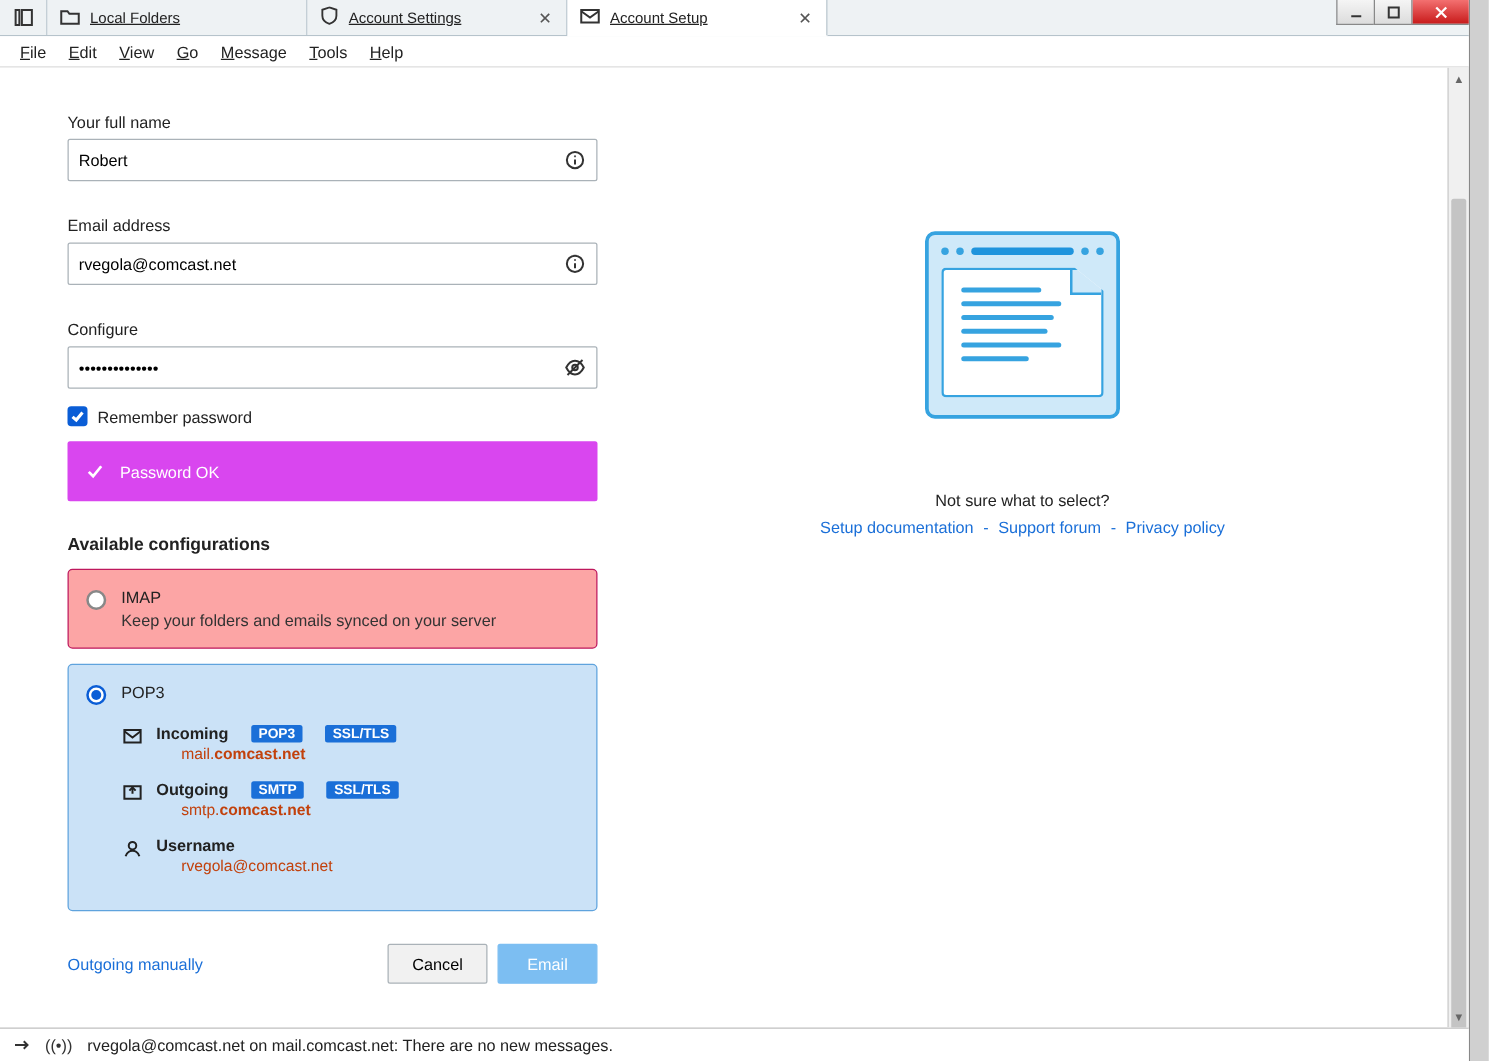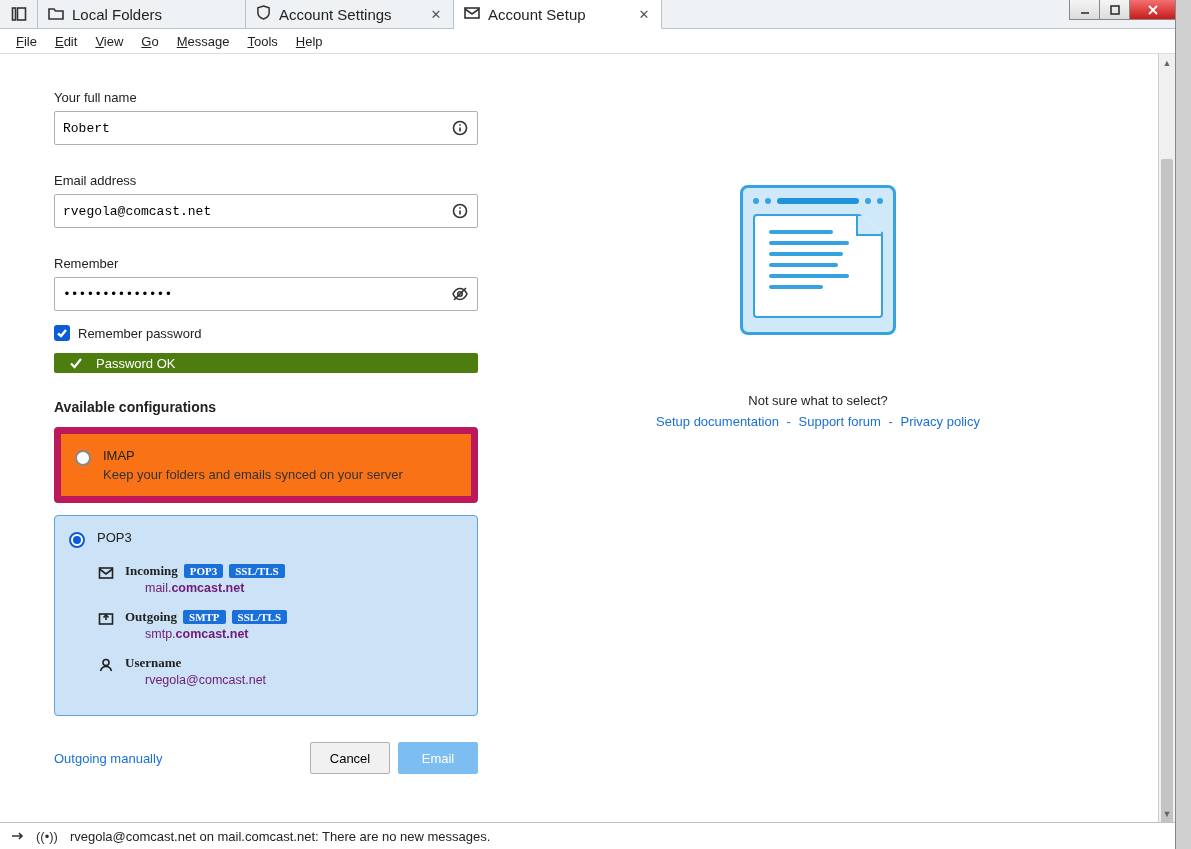--- a/index.html
+++ b/index.html
@@ -59,21 +59,21 @@
   .tab {
     display: flex; align-items: center;
     border-right: 1px solid #b6c3cb;
     min-width: 208px;
     padding: 0 10px;
     gap: 8px;
     position: relative;
     background:#eef2f4;
   }
   .tab.active { background:#fff; border-bottom:1px solid #fff; margin-bottom:-1px;}
-  .tab .tlabel { flex:1; font-size:15px; }
+  .tab .tlabel { flex:1; font-size:12px;text-decoration:underline; }
   .tab .tclose { width:14px; text-align:center; color:#555; cursor:pointer; font-size:13px;}
 
   
   .menubar {
     height: 25px;
     display:flex;
     align-items: center;
     padding: 0 8px;
     gap: 2px;
     border-bottom: 1px solid #ddd;
@@ -123,53 +123,53 @@
   .finput-wrap {
     border:1px solid #aab2b8;
     height:34px;
     display:flex; align-items:center;
     padding: 0 8px;
     background:#fff;
     border-radius:2px;
   }
   .finput-wrap input {
     border:none; outline:none; flex:1;
-    font-size:13px; font-family:Liberation Mono, monospace;
+    font-size:13px; font-family:Liberation Sans, sans-serif;
     background:transparent;
   }
   .ficon { width:18px; height:18px; display:flex; align-items:center; justify-content:center; color:#555;}
 
   .chk-row { display:flex; align-items:center; gap:8px; margin-top:-14px; margin-bottom:12px;}
   .chkbox {
     width:16px; height:16px; border-radius:3px;
     background:#0a5dd6; display:flex; align-items:center; justify-content:center;
   }
   .chkbox svg { width:12px; height:12px; stroke:#fff; stroke-width:2.5; fill:none;}
 
   .ok-bar {
-    background:#4d7c0f;
+    background:#d946ef;
     color:#fff;
-    height:20px;
+    height:48px;
     display:flex; align-items:center;
     padding: 0 14px;
     gap:12px;
     border-radius:2px;
     margin-bottom:26px;
   }
   .ok-bar svg { width:16px; height:16px; stroke:#fff; stroke-width:2.2; fill:none;}
 
   .section-title { font-weight:600; font-size:14px; margin-bottom:12px;}
 
   .cfg-card {
-    border:7px solid #be185d;
+    border:1px solid #be185d;
     border-radius:4px;
     padding:14px 14px 14px 14px;
     display:flex; gap:12px;
     margin-bottom:12px;
-    background:#f97316;
+    background:#fca5a5;
   }
   .cfg-card.selected {
     background:#cbe2f7;
     border:1px solid #5fa3dd;
   }
   .radio {
     width:16px; height:16px; border-radius:50%;
     border:2px solid #888; background:#fff;
     margin-top:2px;
     flex-shrink:0;
@@ -181,27 +181,27 @@
   }
   .cfg-body { flex:1; }
   .cfg-title { font-size:13px; margin-bottom:4px; }
   .cfg-desc { font-size:13px; color:#333; }
 
   .cfg-detail { margin-top:18px; }
   .drow { display:flex; align-items:flex-start; gap:10px; margin-bottom:4px;}
   .dicon { width:18px; height:18px; margin-top:1px; flex-shrink:0; display:flex; align-items:center; justify-content:center;}
   .dicon svg { width:16px; height:16px; stroke:#222; stroke-width:1.6; fill:none;}
   .dlabels { flex:1; }
-  .dheader { font-weight:600; font-size:13px; display:flex; align-items:center; gap:6px; flex-wrap:wrap;font-family:Liberation Serif, serif;}
+  .dheader { font-weight:600; font-size:13px; display:flex; align-items:center; gap:18px; flex-wrap:wrap;}
   .pill {
     background:#1a6fd8; color:#fff;
     font-size:11px; font-weight:600;
     padding:1px 6px; border-radius:2px;
   }
-  .dsub { font-size:12.5px; color:#701a75; margin-top:2px; margin-bottom:10px;padding-left:20px;}
+  .dsub { font-size:12.5px; color:#c2410c; margin-top:2px; margin-bottom:10px;padding-left:20px;}
   .dsub .strong { font-weight:600; }
 
   .btnrow {
     display:flex; align-items:center;
     margin-top:26px;
   }
   .linkbtn { color:#1a6fd8; font-size:13px; cursor:pointer;}
   .btnrow .spacer { flex:1; }
   .btn {
     height:32px; min-width:80px;
@@ -355,21 +355,21 @@
               <svg viewBox="0 0 16 16" width="16" height="16">
                   <circle cx="8" cy="8" r="6.5" class="stroke"></circle>
                   <circle cx="8" cy="5" r="0.9" fill="#555"></circle>
                   <line x1="8" y1="7.5" x2="8" y2="11.5" class="stroke"></line>
                 </svg>
             </span>
           </div>
         </div>
 
         <div class="fgroup">
-          <div class="flabel">Remember</div>
+          <div class="flabel">Configure</div>
           <div class="finput-wrap">
             <input type="text" value="••••••••••••••" style="">
             <span class="ficon">
               <svg viewBox="0 0 18 18" width="18" height="18">
                   <path d="M2 9 c2 -4 5 -5.5 7 -5.5 s5 1.5 7 5.5 c-2 4 -5 5.5 -7 5.5 s-5 -1.5 -7 -5.5 z" class="stroke"></path>
                   <circle cx="9" cy="9" r="2.2" class="stroke"></circle>
                   <line x1="3" y1="15" x2="15" y2="3" class="stroke"></line>
                 </svg>
             </span>
           </div>

